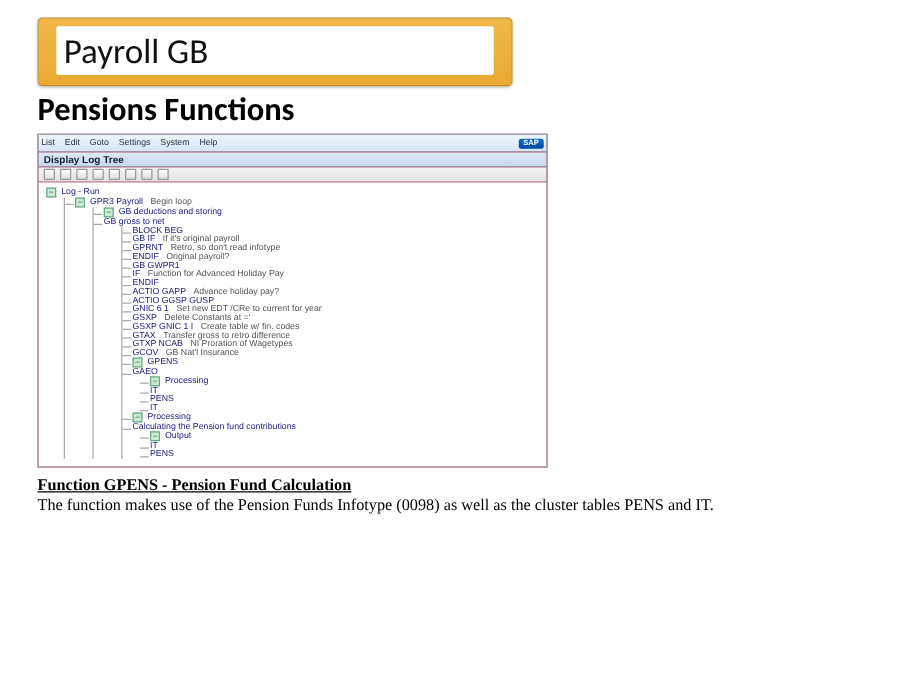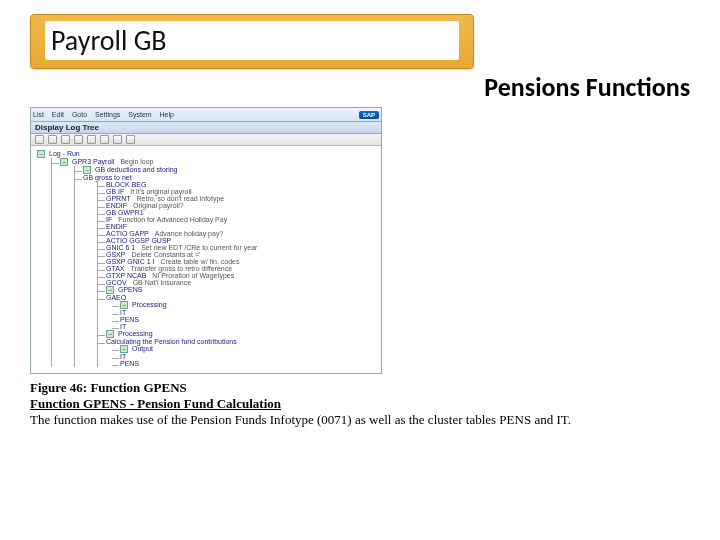--- a/index.html
+++ b/index.html
@@ -4,41 +4,40 @@
 <style>
   * { box-sizing: border-box; margin: 0; padding: 0; }
   body { width: 720px; height: 540px; background: #fff; font-family: Arial, sans-serif; overflow: hidden; }
   .title-box {
     margin: 14px 30px 2px 30px;
     background: linear-gradient(#f0b84a, #e9a932);
     border: 1px solid #c68b1e;
     border-radius: 4px;
     box-shadow: 0 1px 2px rgba(0,0,0,0.2);
     padding: 6px 14px 8px 14px;
-    width: 444px;
+    width: 380px;
   }
   .title-inner {
     background: #fff;
     padding: 2px 6px;
     border-radius: 2px;
     font-family: "Calibri", Arial, sans-serif;
     font-size: 28px;
     color: #111;
   }
   .subtitle {
     margin: 0 30px 4px 30px;
     font-family: "Calibri", Arial, sans-serif;
     font-size: 26px;
     font-weight: 700;
     color: #000;
-    text-align: right;
   }
   .sap-frame {
     margin: 0 30px 6px 30px;
-    width: 352px;
+    width: 408px;
     background: #be185d;
     border: 1px solid #9aa;
     font-family: Tahoma, Arial, sans-serif;
     font-size: 7px;
     color: #333;
     position: relative;
   }
   .sap-titlebar {
     display: flex;
     justify-content: space-between;
@@ -272,16 +271,15 @@
             <div class="node leaf" style="margin-left:14px;">
               <span class="label blue">PENS</span>
             </div>
           </div>
       </div>
     </div>
   </div>
 </div>
 
 <div class="caption-block">
-  <div class="figlabel">Figure 46: Function GPENS</div>
   <div class="fnhead">Function GPENS - Pension Fund Calculation</div>
-  <div>The function makes use of the Pension Funds Infotype (0071) as well as the cluster tables PENS and IT.</div>
+  <div>The function makes use of the Pension Funds Infotype (0098) as well as the cluster tables PENS and IT.</div>
 </div>
 
 </body></html>

